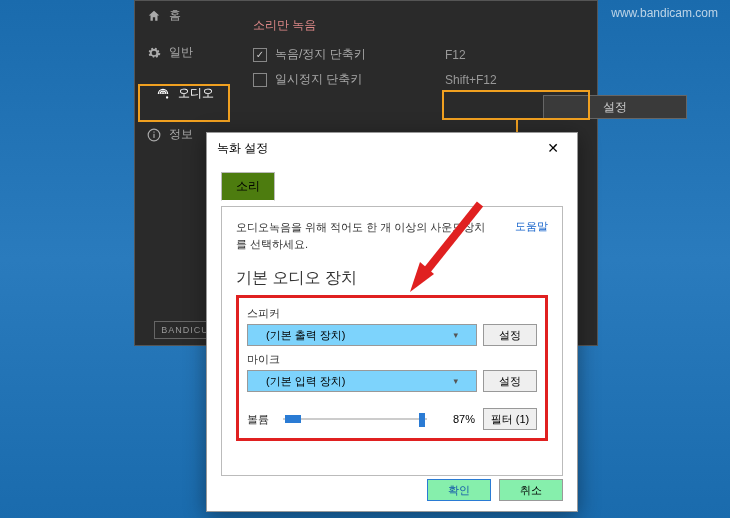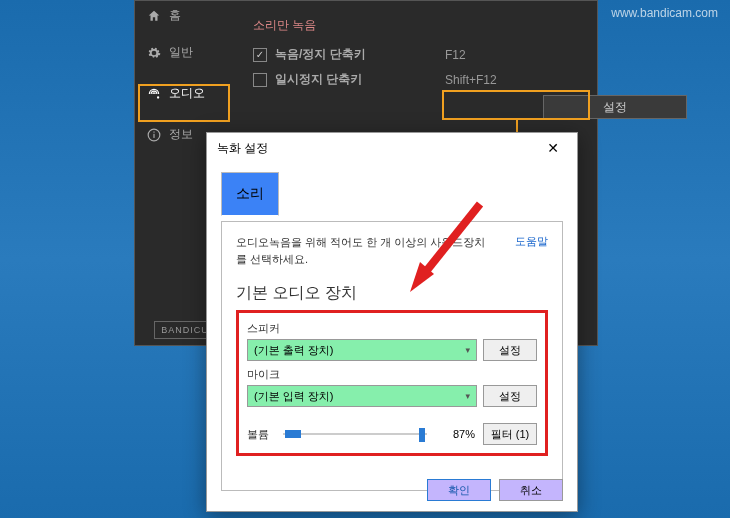--- a/index.html
+++ b/index.html
@@ -2,63 +2,63 @@
 <html><head>
 <meta charset="utf-8">
 <style>
   * { box-sizing: border-box; margin: 0; padding: 0; font-family: "Segoe UI", "Malgun Gothic", sans-serif; }
   body { width: 730px; height: 518px; overflow: hidden; position: relative; background: linear-gradient(180deg, #1a6bad 0%, #2a7bbd 50%, #1a6bad 100%); }
   .watermark { position: absolute; top: 6px; right: 12px; color: rgba(255,255,255,0.7); font-size: 12px; }
   .main-panel { position: absolute; left: 134px; top: 0; width: 464px; height: 346px; background: #2a2a2a; border: 1px solid #555; }
   .sidebar { position: absolute; left: 0; top: 0; width: 100px; height: 100%; background: #2a2a2a; }
   .side-item { display: flex; align-items: center; gap: 8px; padding: 10px 12px; color: #aaa; font-size: 12px; cursor: pointer; }
   .side-item.home { padding-top: 6px; }
-  .side-item.active { color: #fff; }
+  .side-item.active { color: #fff; justify-content: center; }
   .side-highlight { position: absolute; left: 138px; top: 84px; width: 92px; height: 38px; border: 2px solid #f0a020; pointer-events: none; }
   .side-icon { width: 14px; height: 14px; fill: currentColor; }
   .logo-box { position: absolute; left: 0; bottom: 6px; width: 100px; text-align: center; }
   .logo-text { display: inline-block; border: 1px solid #666; color: #999; font-size: 9px; letter-spacing: 1px; padding: 3px 6px; }
   .content { position: absolute; left: 100px; top: 0; right: 0; height: 100%; padding: 16px 18px; }
   .section-title { color: #d88; font-size: 12px; margin-bottom: 12px; }
   .row { display: flex; align-items: center; margin-bottom: 8px; font-size: 12px; color: #aaa; }
   .row .chk { width: 14px; height: 14px; border: 1px solid #888; margin-right: 8px; display: flex; align-items: center; justify-content: center; color: #ccc; font-size: 10px; }
-  .row .lbl { width: 170px; font-weight: bold; }
+  .row .lbl { width: 170px; }
   .row .val { color: #999; }
   .settings-btn-wrap { position: absolute; left: 308px; top: 94px; width: 144px; height: 24px; }
   .settings-btn { width: 100%; height: 100%; background: #3a3a3a; border: 1px solid #666; color: #ccc; font-size: 12px; display: flex; align-items: center; justify-content: center; }
   .settings-highlight { position: absolute; left: 442px; top: 90px; width: 148px; height: 30px; border: 2px solid #f0a020; pointer-events: none; }
   .arrow-line { position: absolute; left: 516px; top: 120px; width: 2px; height: 44px; background: #f0a020; pointer-events: none; }
   .arrow-head { position: absolute; left: 510px; top: 158px; width: 0; height: 0; border-left: 7px solid transparent; border-right: 7px solid transparent; border-top: 10px solid #f0a020; pointer-events: none; }
   .dialog { position: absolute; left: 206px; top: 132px; width: 372px; height: 380px; background: #fff; border: 1px solid #999; box-shadow: 0 4px 20px rgba(0,0,0,0.4); }
   .dlg-title-bar { display: flex; align-items: center; justify-content: space-between; height: 30px; padding: 12px 10px; font-size: 12px; }
   .dlg-close { font-size: 14px; cursor: pointer; padding: 4px 8px; }
   .dlg-body { padding: 8px 14px 0 14px; }
   .tab-row { margin-bottom: 6px; }
-  .tab { display: inline-block; border: 1px solid #bbb; border-bottom: 1px solid #fff; background:#3b82f6; padding: 12px 14px; font-size: 14px; position: relative; top: 1px; }
+  .tab { display: inline-block; border: 1px solid #bbb; border-bottom: 1px solid #fff; background:#4d7c0f; padding: 5px 14px; font-size: 12px; position: relative; top: 1px; }
   .tab-content { border: 1px solid #bbb; padding: 12px 14px 18px 14px; min-height: 270px; position: relative; }
   .desc-row { display:flex; justify-content: space-between; align-items: flex-start; font-size: 11px; margin-bottom: 16px; }
   .desc-text { color:#333; line-height:1.5; max-width: 250px; }
   .help-link { color: #1a66cc; font-size: 11px; cursor:pointer; }
   .group-title { font-size: 16px; color:#333; margin-bottom: 6px; }
   .red-box { border: 3px solid #e02020; padding: 6px 8px 8px 8px; }
   .field-label { font-size: 11px; color:#333; margin-top: 2px; }
   .combo-row { display:flex; align-items:center; gap:6px; margin: 3px 0 6px 0; }
-  .combo { flex: 1; height: 22px; border: 1px solid #999; background: #86efac; font-size: 11px; padding: 0 6px; display:flex; align-items:center; justify-content:space-between; }
+  .combo { flex: 1; height: 22px; border: 1px solid #999; background: #7dd3fc; font-size: 11px; padding: 0 18px; display:flex; align-items:center; justify-content:space-between; }
   .combo .caret { font-size: 9px; color:#555; }
   .small-btn { width: 54px; height: 22px; border: 1px solid #999; background:#efefef; font-size: 11px; display:flex; align-items:center; justify-content:center; cursor:pointer; }
   .vol-row { display:flex; align-items:center; gap:8px; margin-top:16px; }
   .vol-lbl { font-size:11px; color:#333; width:28px; }
   .slider { flex:1; height: 12px; position:relative; }
   .slider-track { position:absolute; left:0; right:0; top:5px; height:2px; background:#ccc; }
   .slider-fill { position:absolute; left:0; top:2px; height:8px; background:#2a7bd4; }
   .slider-fill.seg1 { left:2px; width:16px; }
   .slider-thumb { position:absolute; top:0; width:6px; height:14px; background:#2a7bd4; }
   .vol-val { width:40px; font-size:11px; text-align:right; }
   .dlg-footer { position:absolute; bottom:10px; right:14px; display:flex; gap:8px; }
-  .dlg-btn { width: 64px; height: 22px; border:1px solid #999; background:#c4b5fd; font-size:11px; display:flex; align-items:center; justify-content:center; cursor:pointer; }
+  .dlg-btn { width: 64px; height: 22px; border:1px solid #999; background:#86efac; font-size:11px; display:flex; align-items:center; justify-content:center; cursor:pointer; }
   .dlg-btn.primary { border-color:#2a7bd4; color:#1155aa; }
   .red-arrow { position:absolute; pointer-events:none; z-index: 30; }
 </style>
 </head>
 <body>
 
 <div class="watermark">www.bandicam.com</div>
 
 <div class="main-panel">
   <div class="sidebar">

